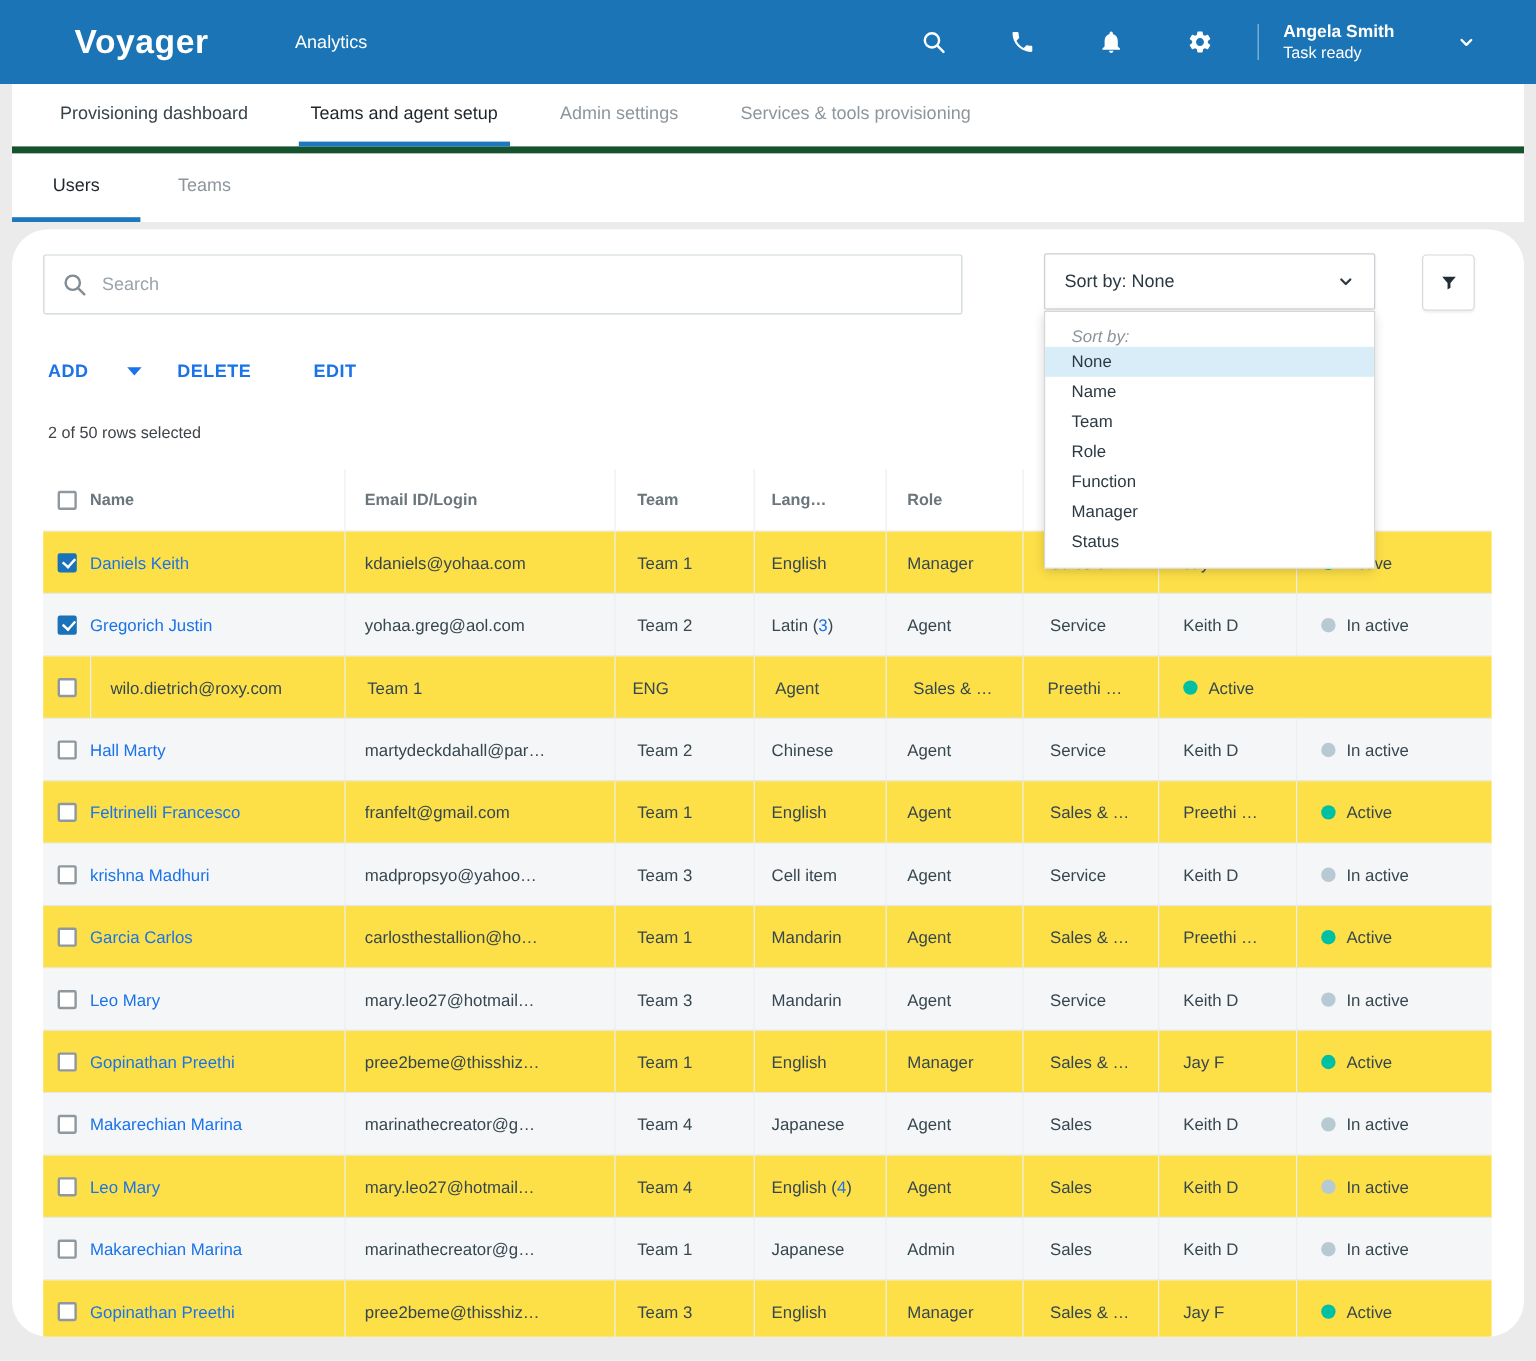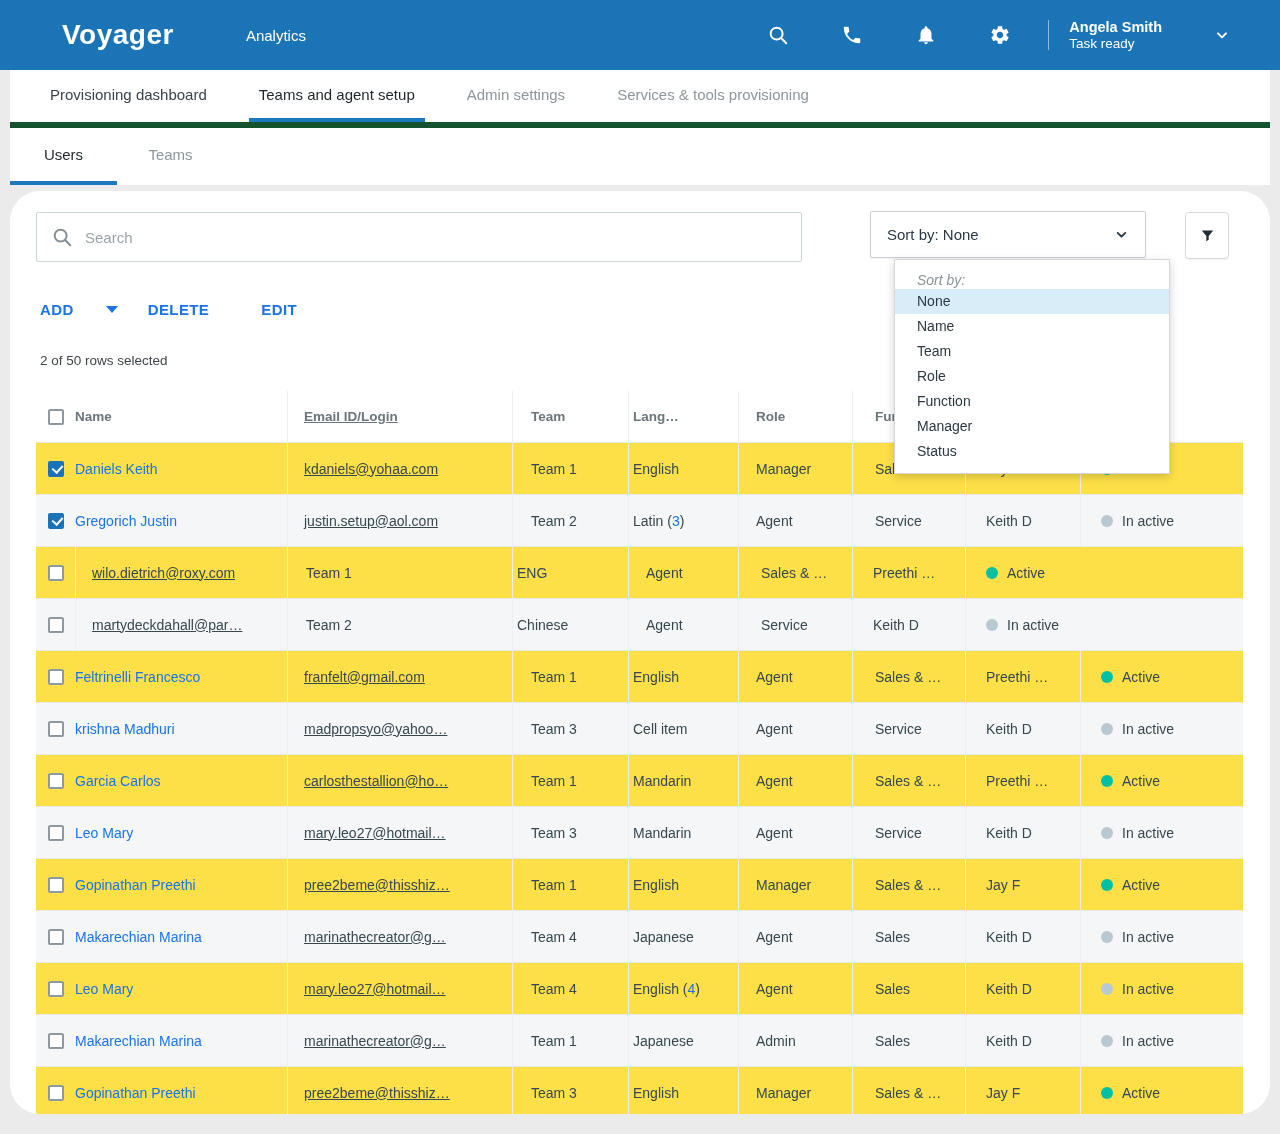--- a/index.html
+++ b/index.html
@@ -34,21 +34,21 @@
   .subtab.active{color:#1f262b;border-bottom-color:var(--underline);}
   .card-gap{height:6px;}
 
   
   .content{position:relative;background:#fff;height:923px;margin:0 10px;overflow:hidden;border-radius:30px;}
   .search-box{position:absolute;left:26px;top:21px;width:766px;height:50px;border:1px solid #ccd5da;border-radius:2px;display:flex;align-items:center;padding-left:14px;background:#fff;}
   .search-box input{border:none;outline:none;font-size:15px;color:#333;width:90%;margin-left:10px;font-family:"Liberation Sans",sans-serif;}
   .search-box input::placeholder{color:#9aa4aa;}
   .sort-select{position:absolute;left:860px;top:20px;width:276px;height:47px;border:1px solid #c9cfd4;background:#fff;border-radius:2px;display:flex;align-items:center;justify-content:space-between;padding:0 16px;font-size:15px;color:#2b3943;cursor:pointer;box-shadow:0 1px 2px rgba(0,0,0,.06);}
   .filter-btn{position:absolute;left:1175px;top:21px;width:44px;height:47px;border:1px solid #d5dade;background:#fff;border-radius:4px;display:flex;align-items:center;justify-content:center;cursor:pointer;box-shadow:0 1px 2px rgba(0,0,0,.06);padding:0;}
-  .sort-menu{position:absolute;left:860px;top:68px;width:276px;background:#fff;border:1px solid #d6d6d6;box-shadow:0 3px 9px rgba(0,0,0,.18);padding:10px 0 9px;z-index:30;margin-left:24px;}
+  .sort-menu{position:absolute;left:860px;top:68px;width:276px;background:#fff;border:1px solid #d6d6d6;box-shadow:0 3px 9px rgba(0,0,0,.18);padding:10px 0 9px;z-index:30;}
   .sort-menu-header{font-style:italic;color:#8b9499;font-size:14px;padding:2px 22px 5px;height:19px;}
   .sort-option{height:25px;line-height:25px;padding-left:22px;font-size:14px;color:#2b3943;cursor:pointer;}
   .sort-option.selected{background:#d9edf8;}
 
   .actions{position:absolute;left:30px;top:110px;display:flex;align-items:center;font-size:15px;font-weight:bold;color:var(--link);letter-spacing:.4px;}
   .action{cursor:pointer;}
   .caret{width:0;height:0;border-left:6px solid transparent;border-right:6px solid transparent;border-top:7px solid var(--link);margin-left:32px;cursor:pointer;}
   .action-delete{margin-left:30px;}
   .action-edit{margin-left:52px;}
   .selection{position:absolute;left:30px;top:162px;font-size:13.5px;color:#3f4449;}
@@ -56,23 +56,23 @@
   
   .table{position:absolute;left:26px;top:200px;width:1207px;}
   .thead,.trow{display:grid;grid-template-columns:39px 212px 225px 116px 110px 114px 113px 115px 163px;height:52px;border-bottom:1px solid #e6e9eb;}
   .thead{color:#6a757c;font-weight:bold;font-size:13.5px;}
   .trow{font-size:14px;color:#37474f;background:#fde047;}
   .trow.striped{background:var(--stripe);}
   .cell{height:100%;display:flex;align-items:center;padding-left:16px;overflow:hidden;white-space:nowrap;}
   .cell.vline{border-left:1px solid #eceff1;}
   .c1{padding-left:12px;}
   .c2{padding-left:0;}
-  .c3{text-decoration:underline;}
+  .c3{}
   .c4{padding-left:18px;}
-  .c5{padding-left:4px;}
+  .c5{padding-left:14px;}
   .c6{padding-left:17px;}
   .c7{padding-left:22px;}
   .c8{padding-left:20px;}
   .c9{padding-left:20px;}
   .name-link{color:var(--link);text-decoration:none;cursor:pointer;}
   .count{color:var(--link);}
   .dot{width:12px;height:12px;border-radius:50%;margin-right:9px;flex:none;}
   .dot.on{background:var(--dot-on);}
   .dot.off{background:var(--dot-off);}
   .cb{width:16px;height:16px;border:2px solid #8f989e;border-radius:2px;position:relative;background:#fff;cursor:pointer;flex:none;}
@@ -225,21 +225,21 @@
             <span>Active</span>
           </div>
         </div>
         <div class="trow striped">
           <div class="cell c1">
             <span class="cb checked"></span>
           </div>
           <div class="cell c2">
             <a class="name-link">Gregorich Justin</a>
           </div>
-          <div class="cell c3 vline">justin.setup@aol.com</div>
+          <div class="cell c3 vline">yohaa.greg@aol.com</div>
           <div class="cell c4 vline">Team 2</div>
           <div class="cell c5 vline">Latin (<span class="count">3</span>)</div>
           <div class="cell c6 vline">Agent</div>
           <div class="cell c7 vline">Service</div>
           <div class="cell c8 vline">Keith D</div>
           <div class="cell c9 vline">
             <span class="dot off"></span>
             <span>In active</span>
           </div>
         </div>
@@ -254,20 +254,23 @@
           <div class="cell c7 vline">Sales &amp; …</div>
           <div class="cell c8 vline">Preethi …</div>
           <div class="cell c9 vline">
             <span class="dot on"></span>
             <span>Active</span>
           </div>
         </div>
         <div class="trow striped">
           <div class="cell c1">
             <span class="cb"></span>
+          </div>
+          <div class="cell c2">
+            <a class="name-link">Hall Marty</a>
           </div>
           <div class="cell c3 vline">martydeckdahall@par…</div>
           <div class="cell c4 vline">Team 2</div>
           <div class="cell c5 vline">Chinese</div>
           <div class="cell c6 vline">Agent</div>
           <div class="cell c7 vline">Service</div>
           <div class="cell c8 vline">Keith D</div>
           <div class="cell c9 vline">
             <span class="dot off"></span>
             <span>In active</span>

